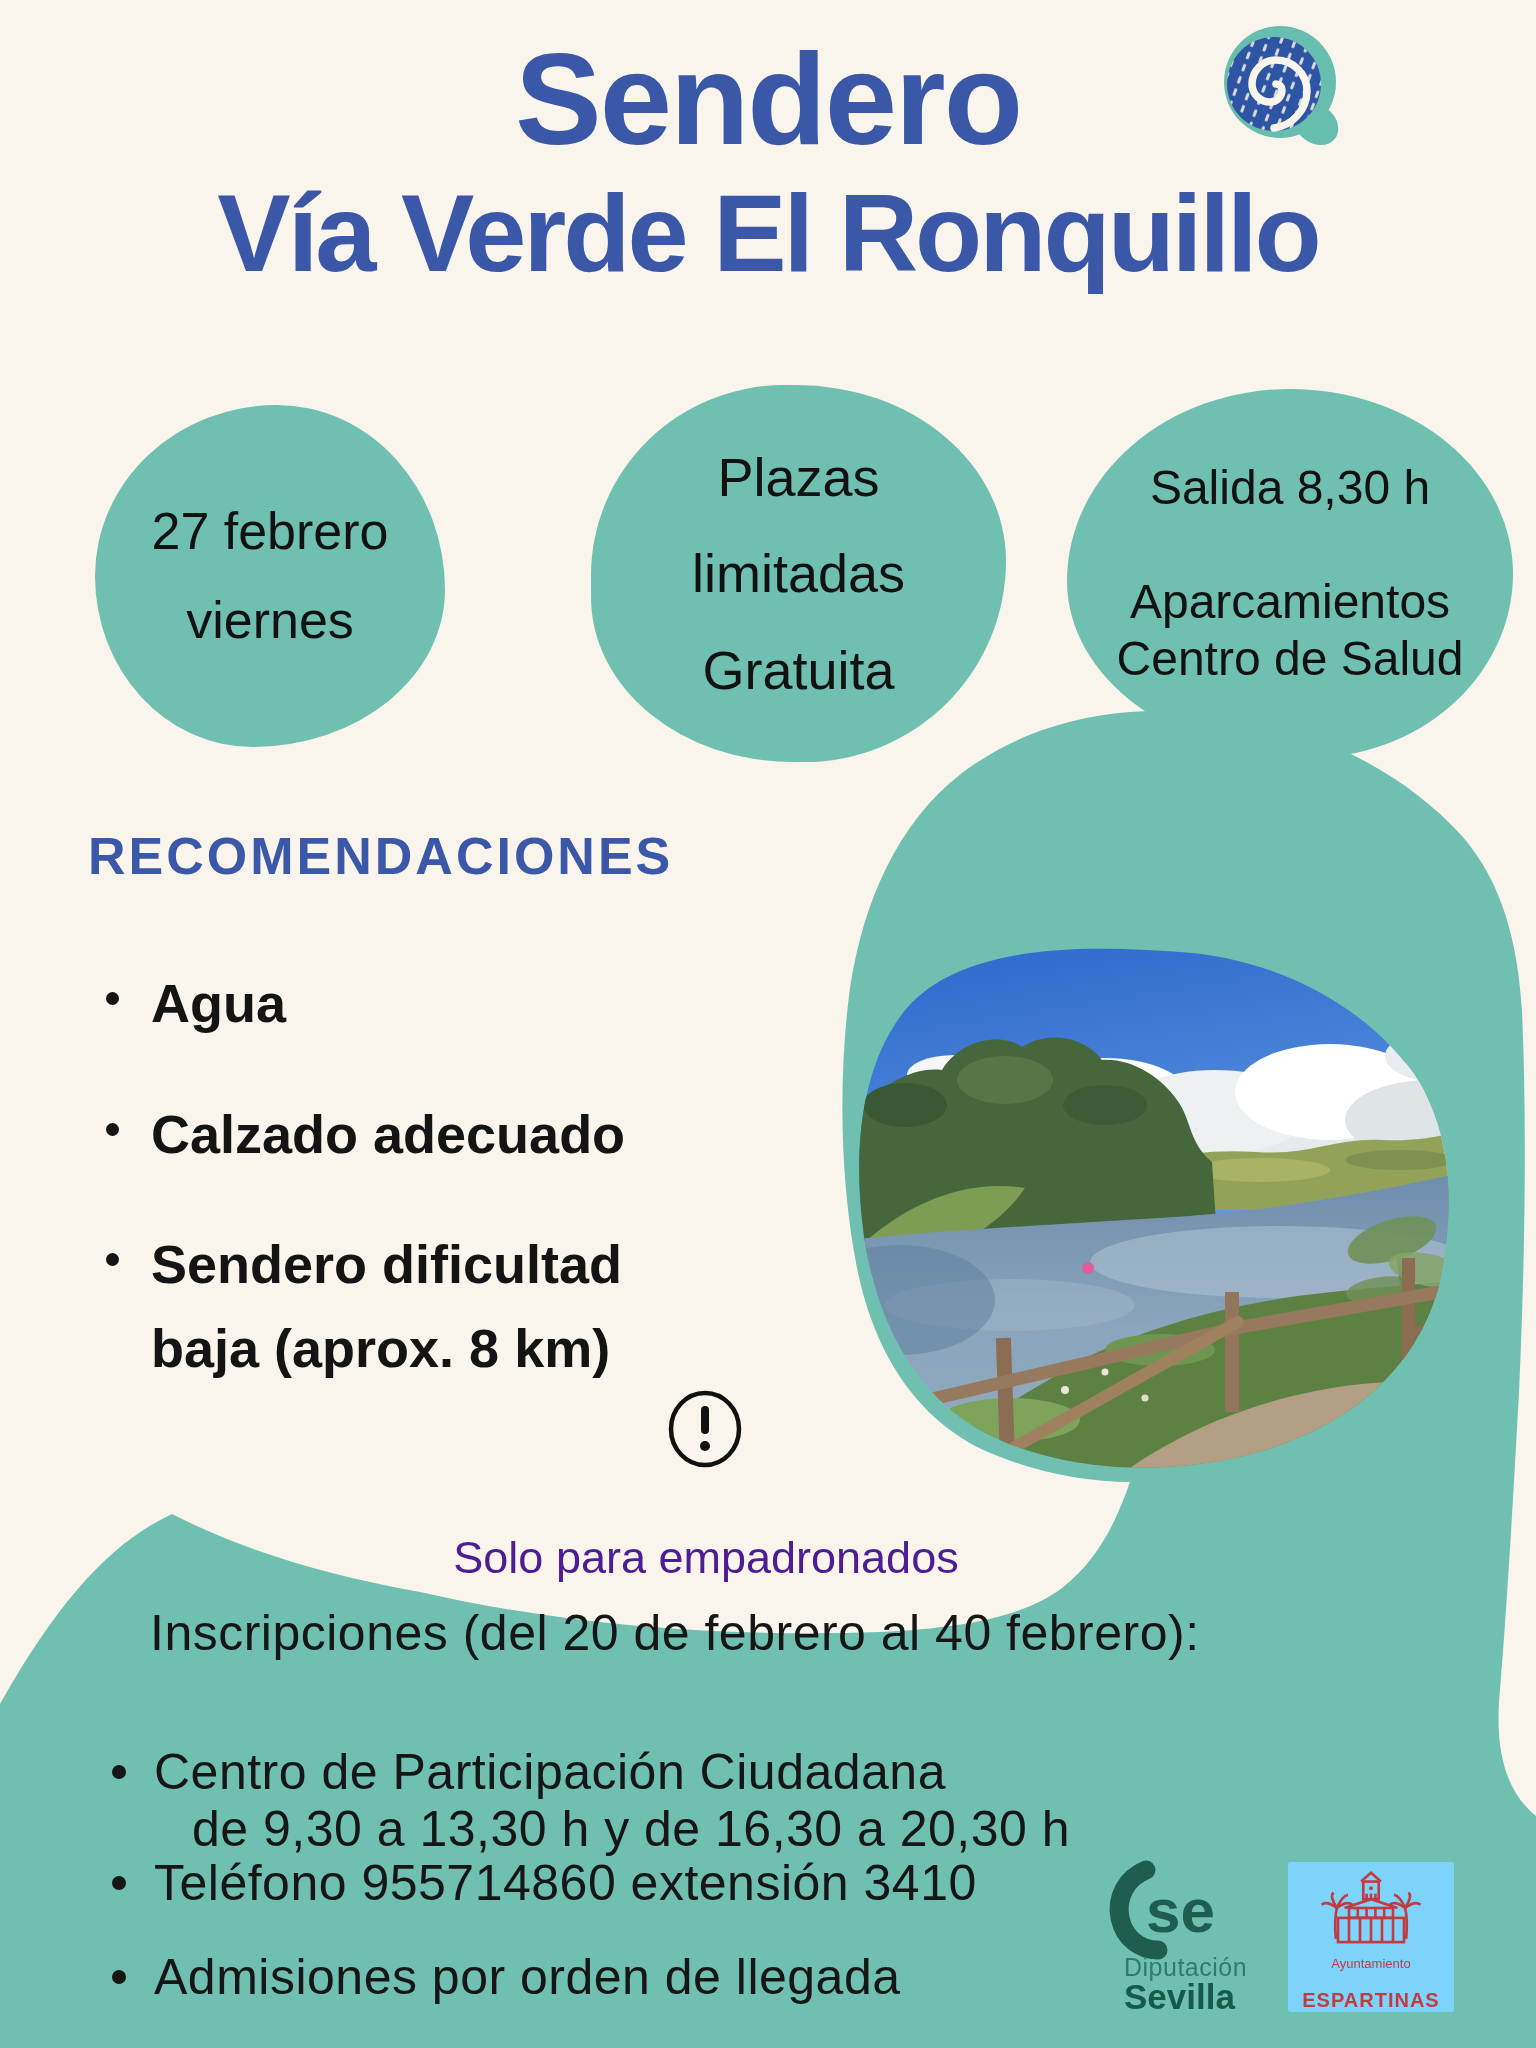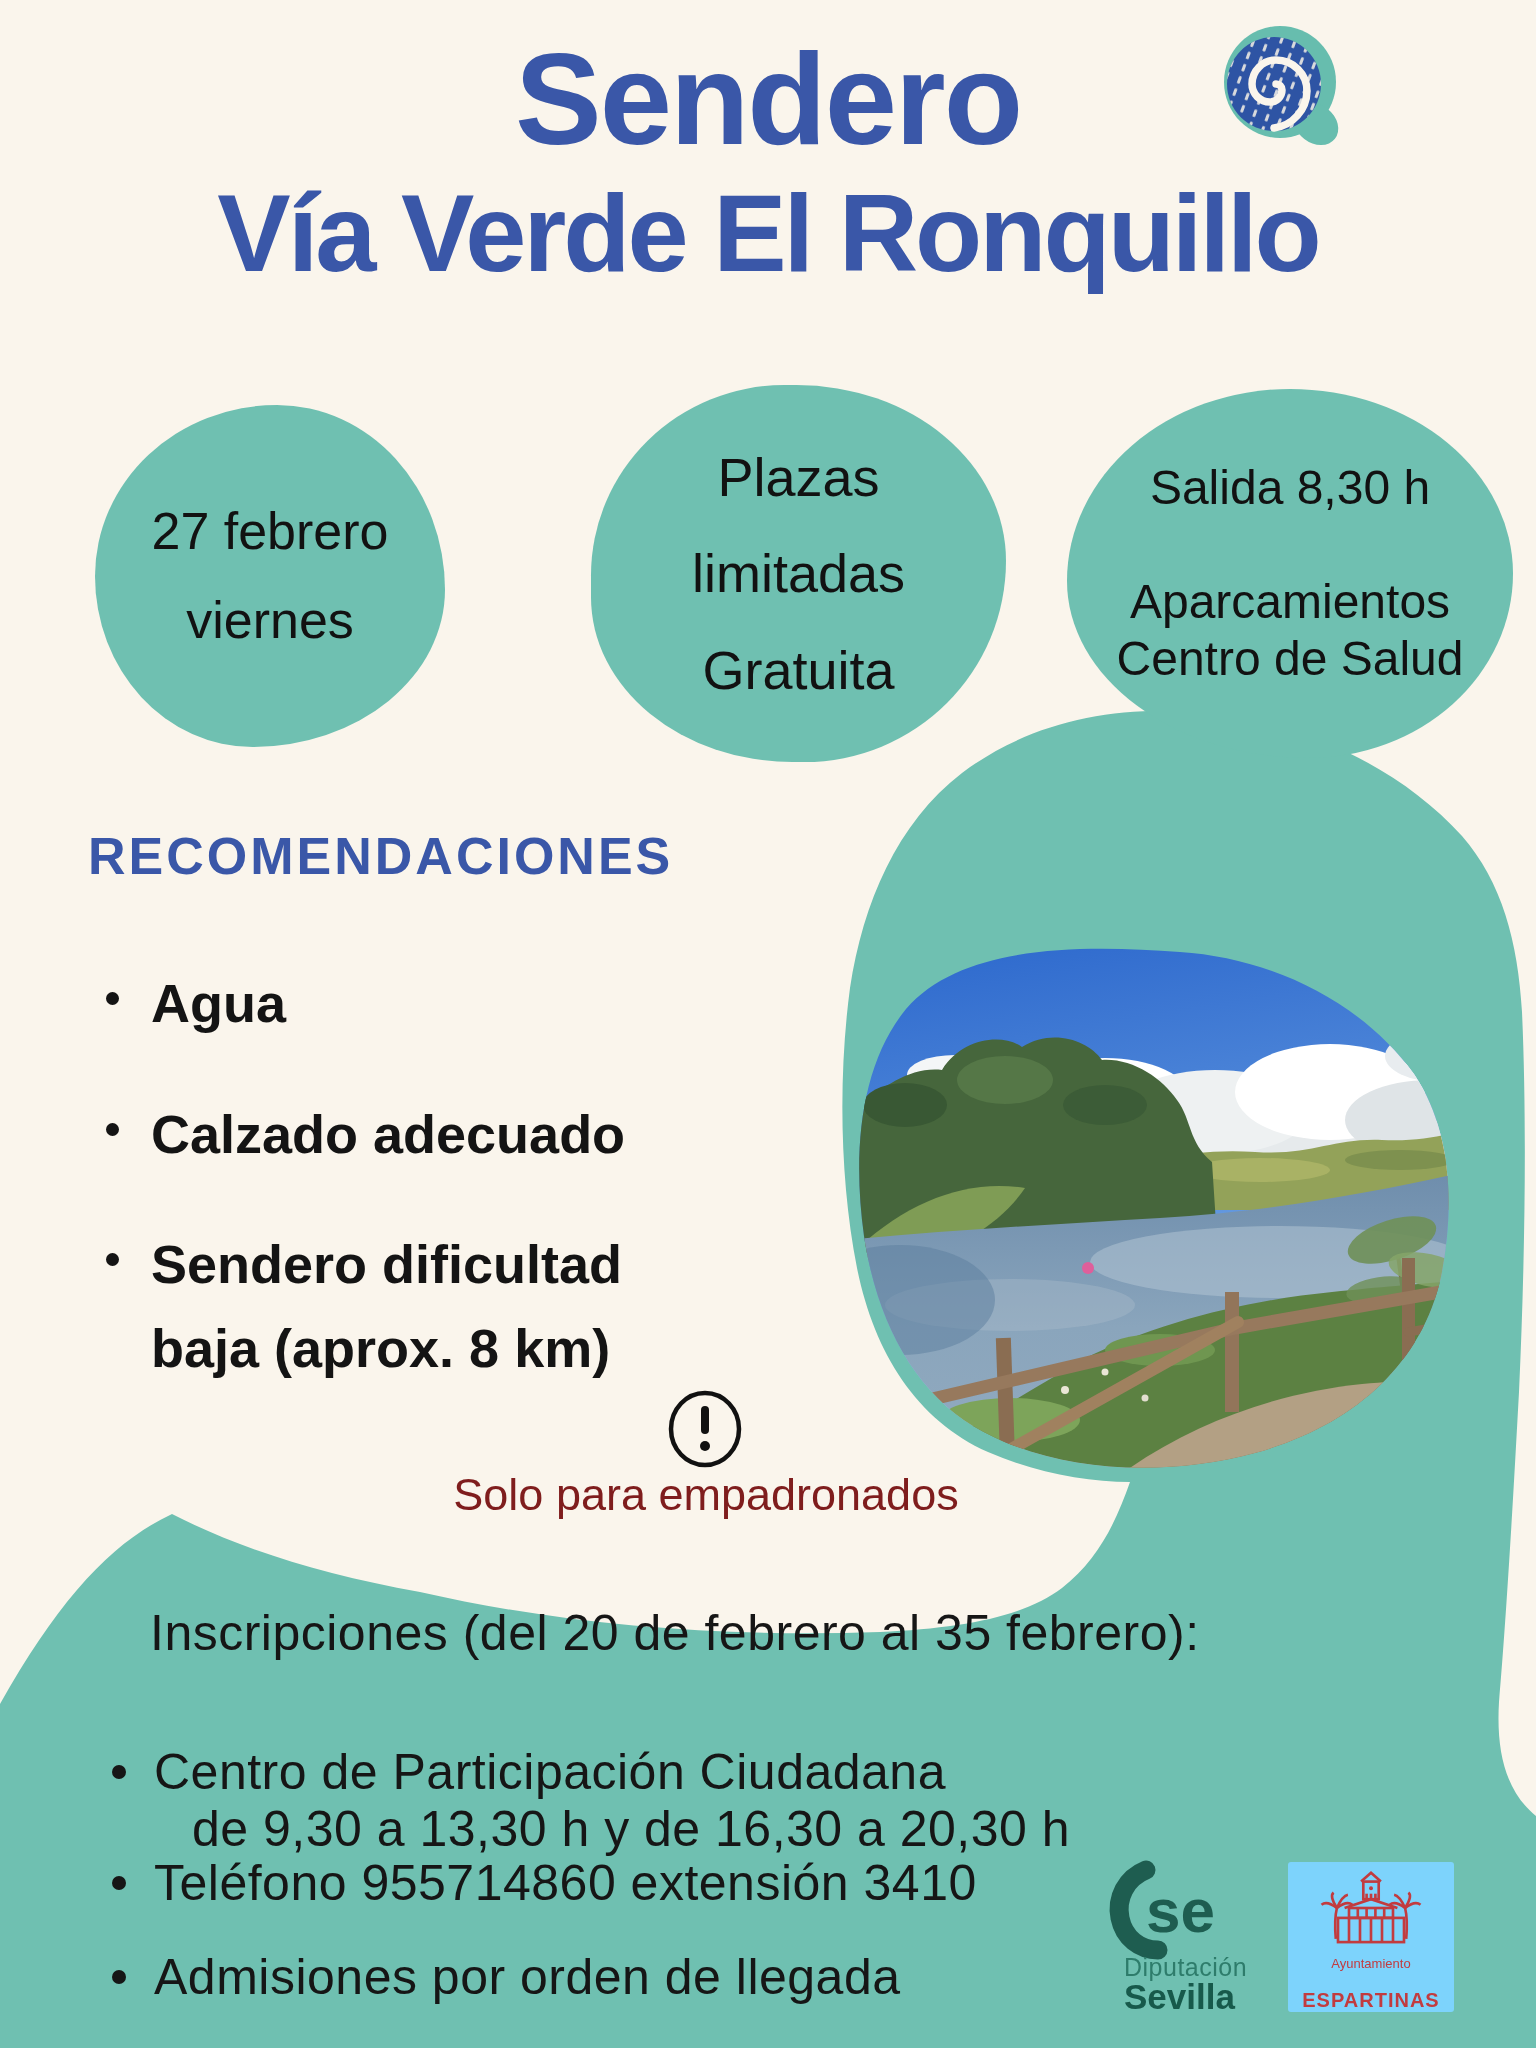--- a/index.html
+++ b/index.html
@@ -24,21 +24,21 @@
     border-radius:48% 52% 50% 50% / 52% 48% 55% 45%;}
   .badge-3{left:1067px;top:389px;width:446px;height:369px;font-size:48px;line-height:1.2;
     border-radius:50% 50% 46% 54% / 52% 50% 50% 48%;}
   .badge-3 .gap-below{margin-bottom:56px;}
   
   .reco-heading{left:88px;top:826px;font-size:52px;font-weight:700;color:#3a57a8;letter-spacing:3px;}
   .reco-list{left:106px;top:962px;width:560px;color:#141414;font-size:54px;font-weight:700;}
   .reco-item{display:flex;margin-bottom:47px;line-height:1.55;}
   .dot{flex:0 0 13px;width:13px;height:13px;border-radius:50%;background:#141414;margin:30px 32px 0 0;}
   
-  .notice-text{left:400px;top:1470px;width:612px;text-align:center;color:#7f1d1d;
+  .notice-text{left:400px;top:1533px;width:612px;text-align:center;color:#4c1d95;
     font-size:45px;line-height:50px;font-weight:400;}
   
   .reg{color:#161616;font-weight:400;font-size:50px;letter-spacing:.5px;line-height:1.1;}
   .reg-dot{position:absolute;width:14px;height:14px;border-radius:50%;background:#161616;}
   
   .dip-line1{left:1124px;top:1953px;font-size:25px;color:#2e7c6b;letter-spacing:.5px;}
   .dip-line2{left:1124px;top:1977px;font-size:35px;font-weight:700;color:#17594b;}
   .esp-card{left:1288px;top:1862px;width:166px;height:150px;background:#7dd3fc;border-radius:3px;
     display:flex;flex-direction:column;align-items:center;}
   .esp-line1{margin-top:2px;font-size:13px;color:#c23b3f;}
@@ -213,21 +213,21 @@
     <div class="reco-item">
       <span class="dot"></span>
       <span>Sendero dificultad baja (aprox. 8 km)</span>
     </div>
   </div>
 
   <div class="abs notice-text">
     <div>Solo para empadronados</div>
   </div>
 
-  <div class="abs reg" style="left:150px;top:1606px;">Inscripciones (del 20 de febrero al 35 febrero):</div>
+  <div class="abs reg" style="left:150px;top:1606px;">Inscripciones (del 20 de febrero al 40 febrero):</div>
 
   <span class="reg-dot" style="left:112px;top:1765px;"></span>
   <div class="abs reg" style="left:154px;top:1745px;">Centro de Participación Ciudadana</div>
   <div class="abs reg" style="left:192px;top:1802px;">de 9,30 a 13,30 h y de 16,30 a 20,30 h</div>
 
   <span class="reg-dot" style="left:112px;top:1876px;"></span>
   <div class="abs reg" style="left:154px;top:1856px;">Teléfono 955714860 extensión 3410</div>
 
   <span class="reg-dot" style="left:112px;top:1970px;"></span>
   <div class="abs reg" style="left:154px;top:1950px;">Admisiones por orden de llegada</div>

